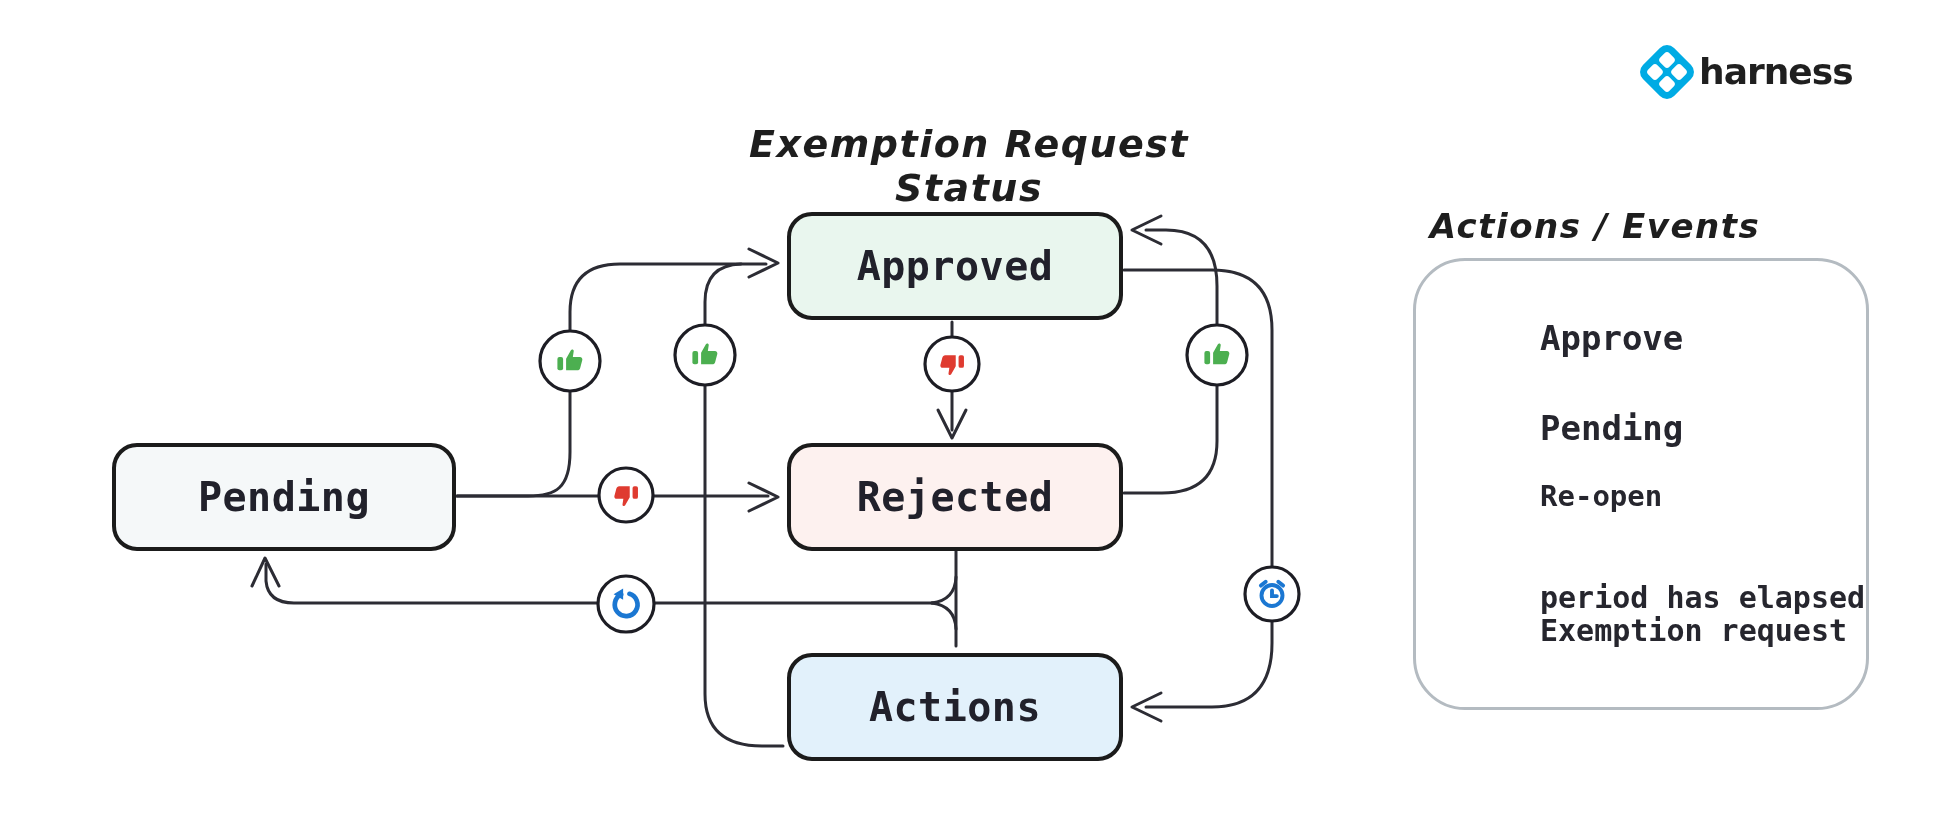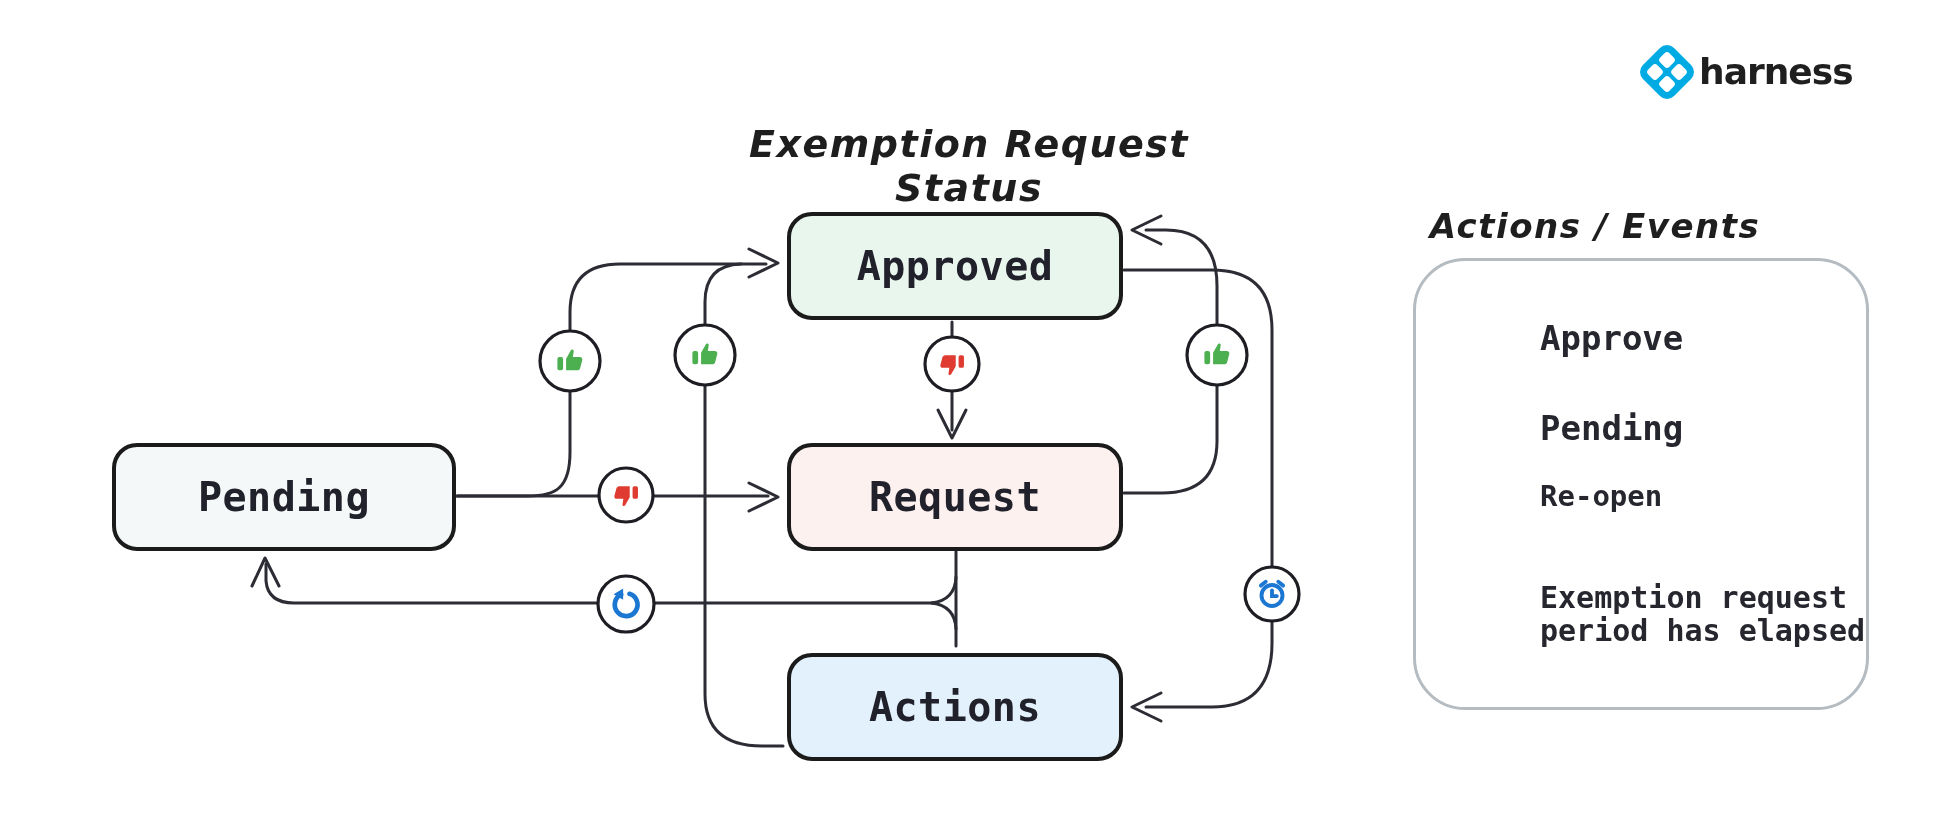--- a/index.html
+++ b/index.html
@@ -123,34 +123,34 @@
 
 <div id="diagram-title" class="sketch-title">Exemption Request Status</div>
 
 <div id="box-pending" class="state-box" style="background: rgb(245, 248, 249); border-color: rgb(27, 27, 27);">
   <span>Pending</span>
 </div>
 <div id="box-approved" class="state-box" style="background: rgb(233, 246, 238); border-color: rgb(27, 27, 27);">
   <span>Approved</span>
 </div>
 <div id="box-rejected" class="state-box" style="background: rgb(253, 241, 239); border-color: rgb(27, 27, 27);">
-  <span>Request</span>
+  <span>Rejected</span>
 </div>
 <div id="box-expired" class="state-box" style="background: rgb(226, 241, 251); border-color: rgb(27, 27, 27);">
   <span>Actions</span>
 </div>
 
 <div id="legend-title" class="sketch-title">Actions / Events</div>
 <div id="legend-panel" style="border-color: rgb(180, 187, 193);"></div>
 <div id="legend-label-0" class="legend-label">Approve</div>
 <div id="legend-label-1" class="legend-label">Pending</div>
 <div id="legend-label-2" class="legend-label">Re-open</div>
 <div id="legend-label-3" class="legend-label">
+  <div>period has elapsed</div>
   <div>Exemption request</div>
-  <div>period has elapsed</div>
 </div>
 
 <div id="brand">
   <div id="brand-mark" style="background: rgb(0, 171, 228);">
     <span></span>
       <span></span>
       <span></span>
       <span></span>
   </div>
   <div id="brand-name" style="color: rgb(31, 31, 31);">harness</div>

